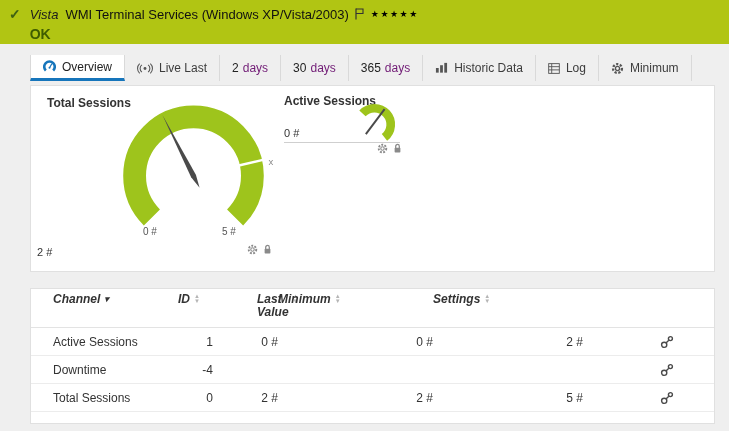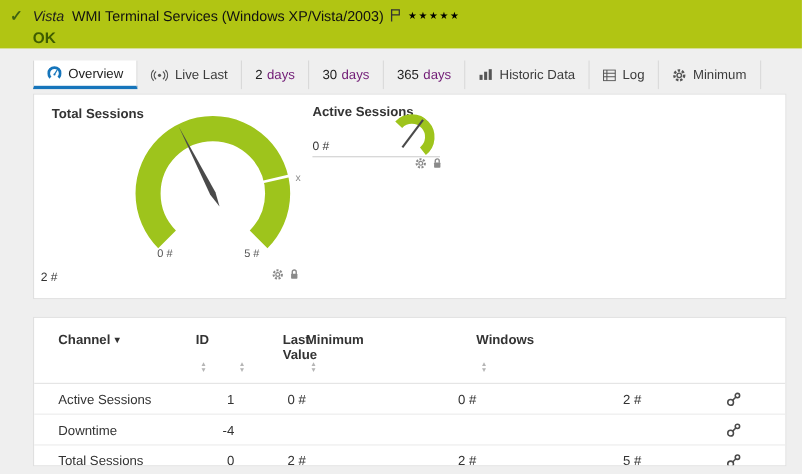--- a/index.html
+++ b/index.html
@@ -58,23 +58,23 @@
   .hrline{position:absolute;left:253px;top:56px;width:116px;height:1px;background:#cfcfcf;}
   .cornericons{position:absolute;display:flex;gap:5px;align-items:center;}
   #totalicons{left:216px;top:158px;}
   #activeicons{left:346px;top:57px;}
 
   
   .thead,.trow{
     display:grid;grid-template-columns:125px 35px 65px 155px 150px 1fr;
     padding:0 40px 0 22px;box-sizing:border-box;
   }
-  .thead{padding-top:14px;padding-bottom:8px;border-bottom:1px solid #e3e3e3;}
+  .thead{padding-top:4px;padding-bottom:8px;border-bottom:1px solid #e3e3e3;font-style:italic;}
   .hcell{font-size:12px;font-weight:bold;color:#333;display:flex;align-items:flex-start;line-height:13px;cursor:pointer;}
-  .hcell.r{justify-content:space-between;flex-direction:column;}
+  .hcell.r{justify-content:flex-start;}
   .lv-label{width:36px;text-align:left;margin-left:44px;}
   .caret{font-size:9px;color:#333;margin-left:4px;line-height:12px;}
   .sortpair{display:inline-flex;flex-direction:column;margin-left:4px;margin-top:1px;color:#b5b5b5;}
   .sortpair span{font-size:6px;line-height:5px;}
   .trow{height:28px;border-bottom:1px solid #ececec;font-size:12px;color:#333;align-items:center;}
   .cell.r{text-align:right;}
   .chname{cursor:pointer;}
   .gearcell{justify-self:end;display:flex;cursor:pointer;}
 </style>
 </head>
@@ -229,21 +229,21 @@
       </span>
     </div>
     <div class="hcell r">
       <span>Minimum</span>
       <span class="sortpair">
         <span>▲</span>
           <span>▼</span>
       </span>
     </div>
     <div class="hcell r">
-      <span>Windows</span>
+      <span>Settings</span>
       <span class="sortpair">
         <span>▲</span>
           <span>▼</span>
       </span>
     </div>
     <div></div>
   </div>
 
   <div class="trow">
     <div class="cell chname">Active Sessions</div>

